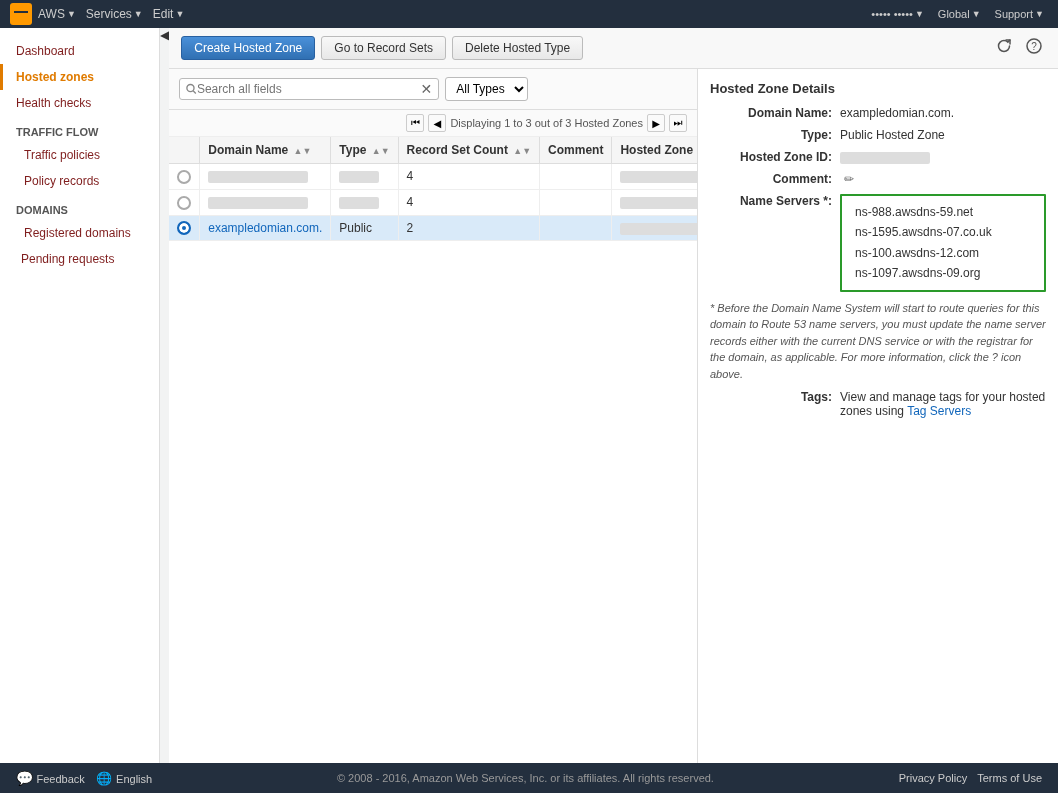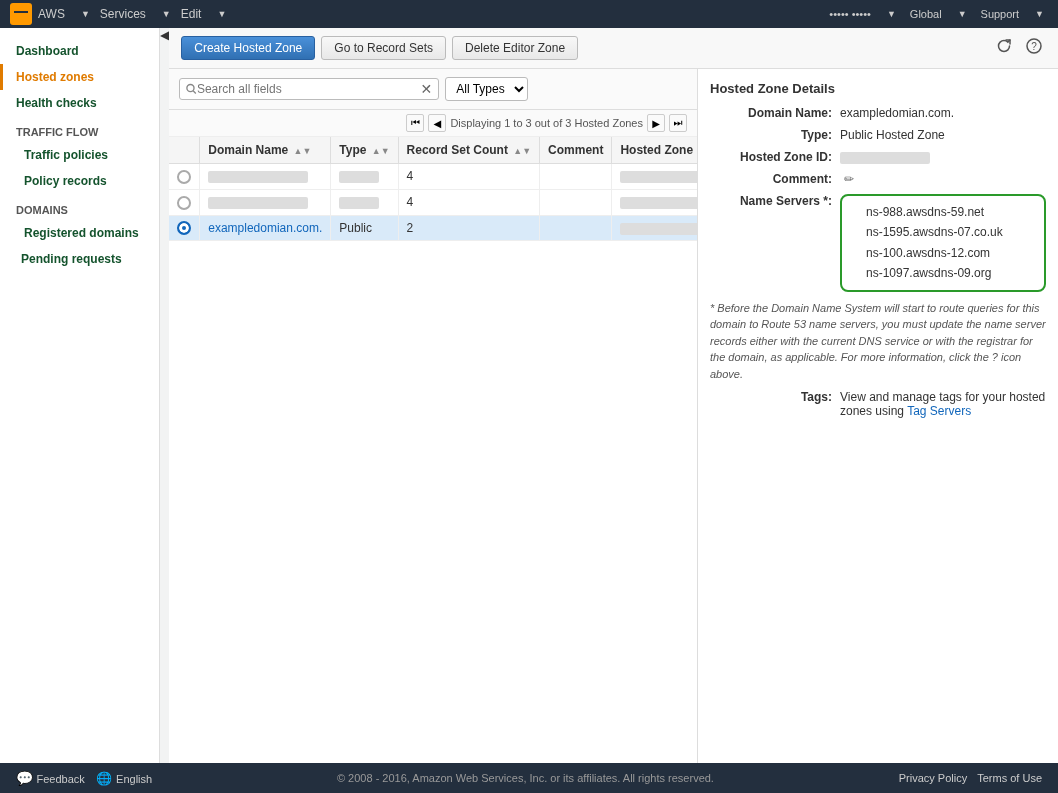--- a/index.html
+++ b/index.html
@@ -27,21 +27,21 @@
       font-size: 10px;
       color: #232f3e;
       margin-right: 6px;
     }
     .top-nav .nav-item {
       color: #ccc;
       margin-right: 4px;
       cursor: pointer;
       display: flex;
       align-items: center;
-      gap: 16px;
+      gap: 2px;
     }
     .top-nav .nav-item .arrow { font-size: 9px; }
     .top-nav .spacer { flex: 1; }
     .top-nav .right-items { display: flex; align-items: center; gap: 10px; color: #ccc; font-size: 11px; }
 
     
     .app-layout {
       display: flex;
       height: calc(793px - 28px - 30px);
     }
@@ -50,25 +50,24 @@
     .sidebar {
       width: 160px;
       background: #fff;
       border-right: 1px solid #ddd;
       padding: 10px 0;
       flex-shrink: 0;
     }
     .sidebar .sidebar-item {
       padding: 6px 16px;
       cursor: pointer;
-      color: #14532d;
-      font-size: 12px;
-      display: flex;
-      align-items: center;
-      font-weight: bold;
+      color: #7f1d1d;
+      font-size: 12px;
+      display: flex;
+      align-items: center;
     }
     .sidebar .sidebar-item.active {
       color: #e07b00;
       font-weight: bold;
       border-left: 3px solid #e07b00;
       padding-left: 13px;
     }
     .sidebar .section-header {
       padding: 10px 16px 4px;
       font-size: 11px;
@@ -272,22 +271,22 @@
       padding-right: 8px;
       color: #333;
     }
     .detail-value {
       flex: 1;
       color: #333;
     }
     .detail-value a { color: #1166bb; cursor: pointer; text-decoration: none; }
     .name-servers-box {
       border: 2px solid #2a9a2a;
-      border-radius: 8px;
-      padding: 6px 24px;
+      border-radius: 1px;
+      padding: 6px 13px;
       background: #fff;
       font-size: 12px;
       line-height: 1.7;
     }
     .detail-note {
       font-size: 11px;
       color: #555;
       font-style: italic;
       margin: 8px 0;
       line-height: 1.5;
@@ -388,21 +387,21 @@
     </div>
   </div>
 
   <div class="collapse-btn">◀</div>
 
   <div class="main-content">
 
     <div class="toolbar">
       <button class="btn-primary">Create Hosted Zone</button>
       <button class="btn-secondary">Go to Record Sets</button>
-      <button class="btn-secondary">Delete Editor Zone</button>
+      <button class="btn-secondary">Delete Hosted Type</button>
       <div class="toolbar-right">
         <button class="icon-btn" title="Refresh">
           <svg width="16" height="16" viewBox="0 0 16 16" fill="none" stroke="#555" stroke-width="1.5">
             <path d="M13.5 8A5.5 5.5 0 1 1 8 2.5c1.5 0 2.9.6 3.9 1.6L14 2" stroke-linecap="round"></path>
             <polyline points="10,2 14,2 14,6" stroke-linecap="round" stroke-linejoin="round"></polyline>
           </svg>
         </button>
         <button class="icon-btn" title="Help">
           <svg width="16" height="16" viewBox="0 0 16 16">
             <circle cx="8" cy="8" r="7" stroke="#555" stroke-width="1.5" fill="none"></circle>

